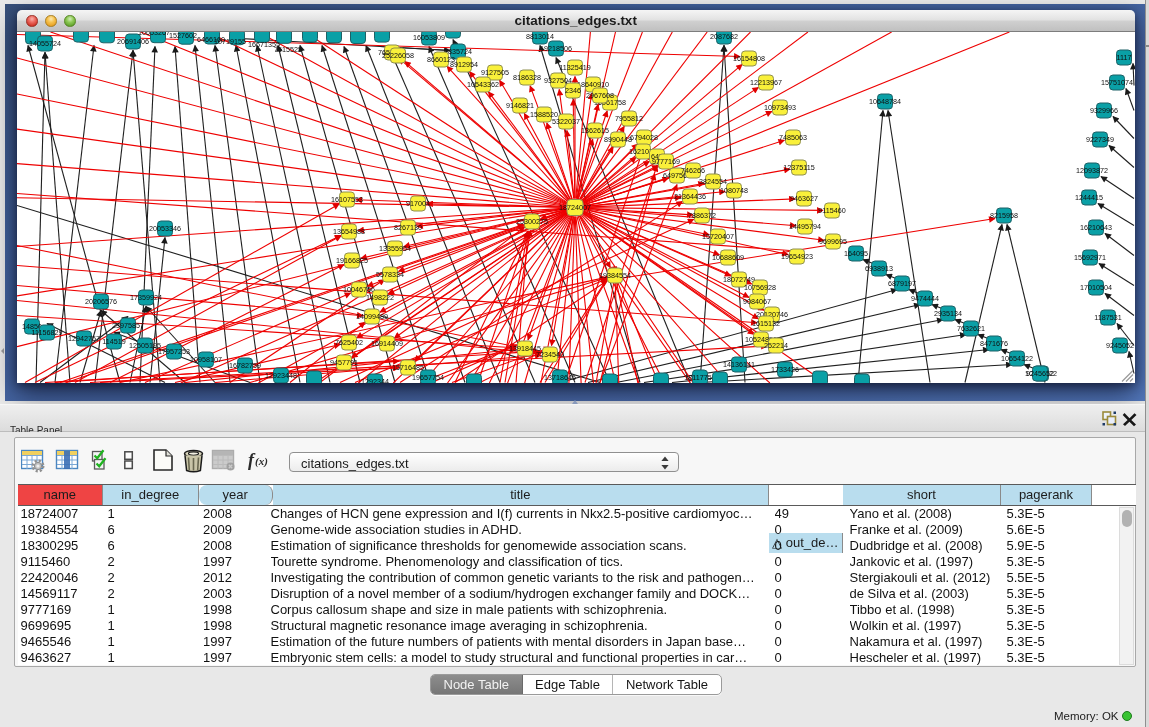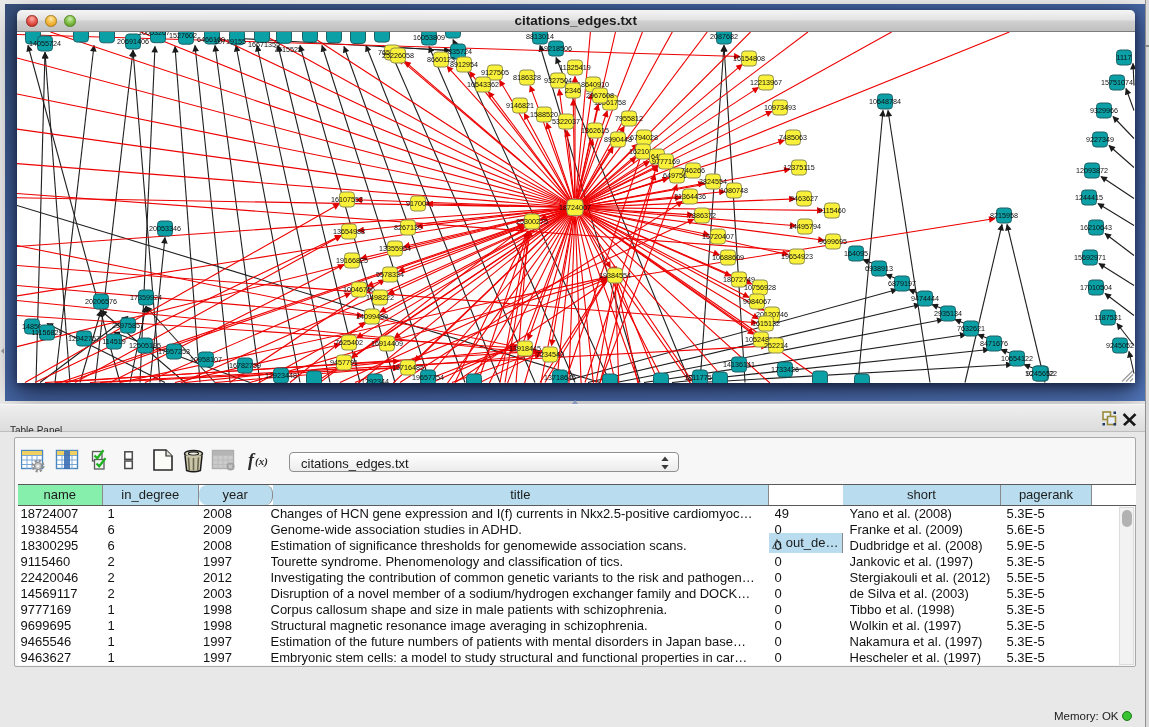--- a/index.html
+++ b/index.html
@@ -44,21 +44,21 @@
 #combo { position:absolute; left:289px; top:452px; width:390px; height:20px;
   border:1px solid #909090; border-radius:4px;
   background:linear-gradient(#ffffff,#ececec); }
 #combo .txt { position:absolute; left:11px; top:2.5px; font-size:13px; color:#1a1a1a; }
 
 #tbody-bg { position:absolute; left:17.5px; top:506px; width:1101.5px; height:159px; background:#ffffff; }
 #thead { position:absolute; left:17.5px; top:484px; width:1118.5px; height:21.5px;
   border-top:1.5px solid #5a5a5a; border-bottom:1.5px solid #5a5a5a; background:#ffffff; }
 .hc { position:absolute; top:0; height:100%; background:#b9ddee; border-right:1px solid #8a8a8a;
   font-size:13px; color:#1c1c1c; text-align:center; line-height:20px; }
-#hc1 { left:0; width:85.5px; background:#86efac; }
+#hc1 { left:0; width:85.5px; background:#ef4444; }
 #hc2 { left:85.5px; width:95.5px; }
 #hc3 { left:181px; width:74.5px;border-radius:8px; }
 #hc4 { left:255.5px; width:495.5px; }
 #hc5 { left:751px; width:74.5px;margin-top:48px; }
 #hc6 { left:825.5px; width:158px; }
 #hc7 { left:983.5px; width:91px; }
 .trow { position:absolute; left:17.5px; width:1101px; height:16px; font-size:13px; color:#111; }
 .trow span { position:absolute; top:0; white-space:nowrap; overflow:hidden; }
 .c1 { left:3px; width:80px; }
 .c2 { left:90px; width:90px; }
@@ -769,18 +769,23 @@
       <span class="c2">1</span>
       <span class="c3">1997</span>
       <span class="c4">Embryonic stem cells: a model to study structural and functional properties in car…</span>
       <span class="c5">0</span>
       <span class="c6">Hescheler et al. (1997)</span>
       <span class="c7">5.3E-5</span>
     </div>
   <div id="vscroll">
       <div id="vthumb"></div>
     </div>
+  <div id="tabs">
+    <div class="tab sel">Node Table</div>
+    <div class="tab">Edge Table</div>
+    <div class="tab">Network Table</div>
+  </div>
   <div id="mem">Memory: OK</div>
   <div id="memdot"></div>
   <div id="rightstrip">
       <div class="hline"></div>
     </div>
 </div>
 
 </body></html>

